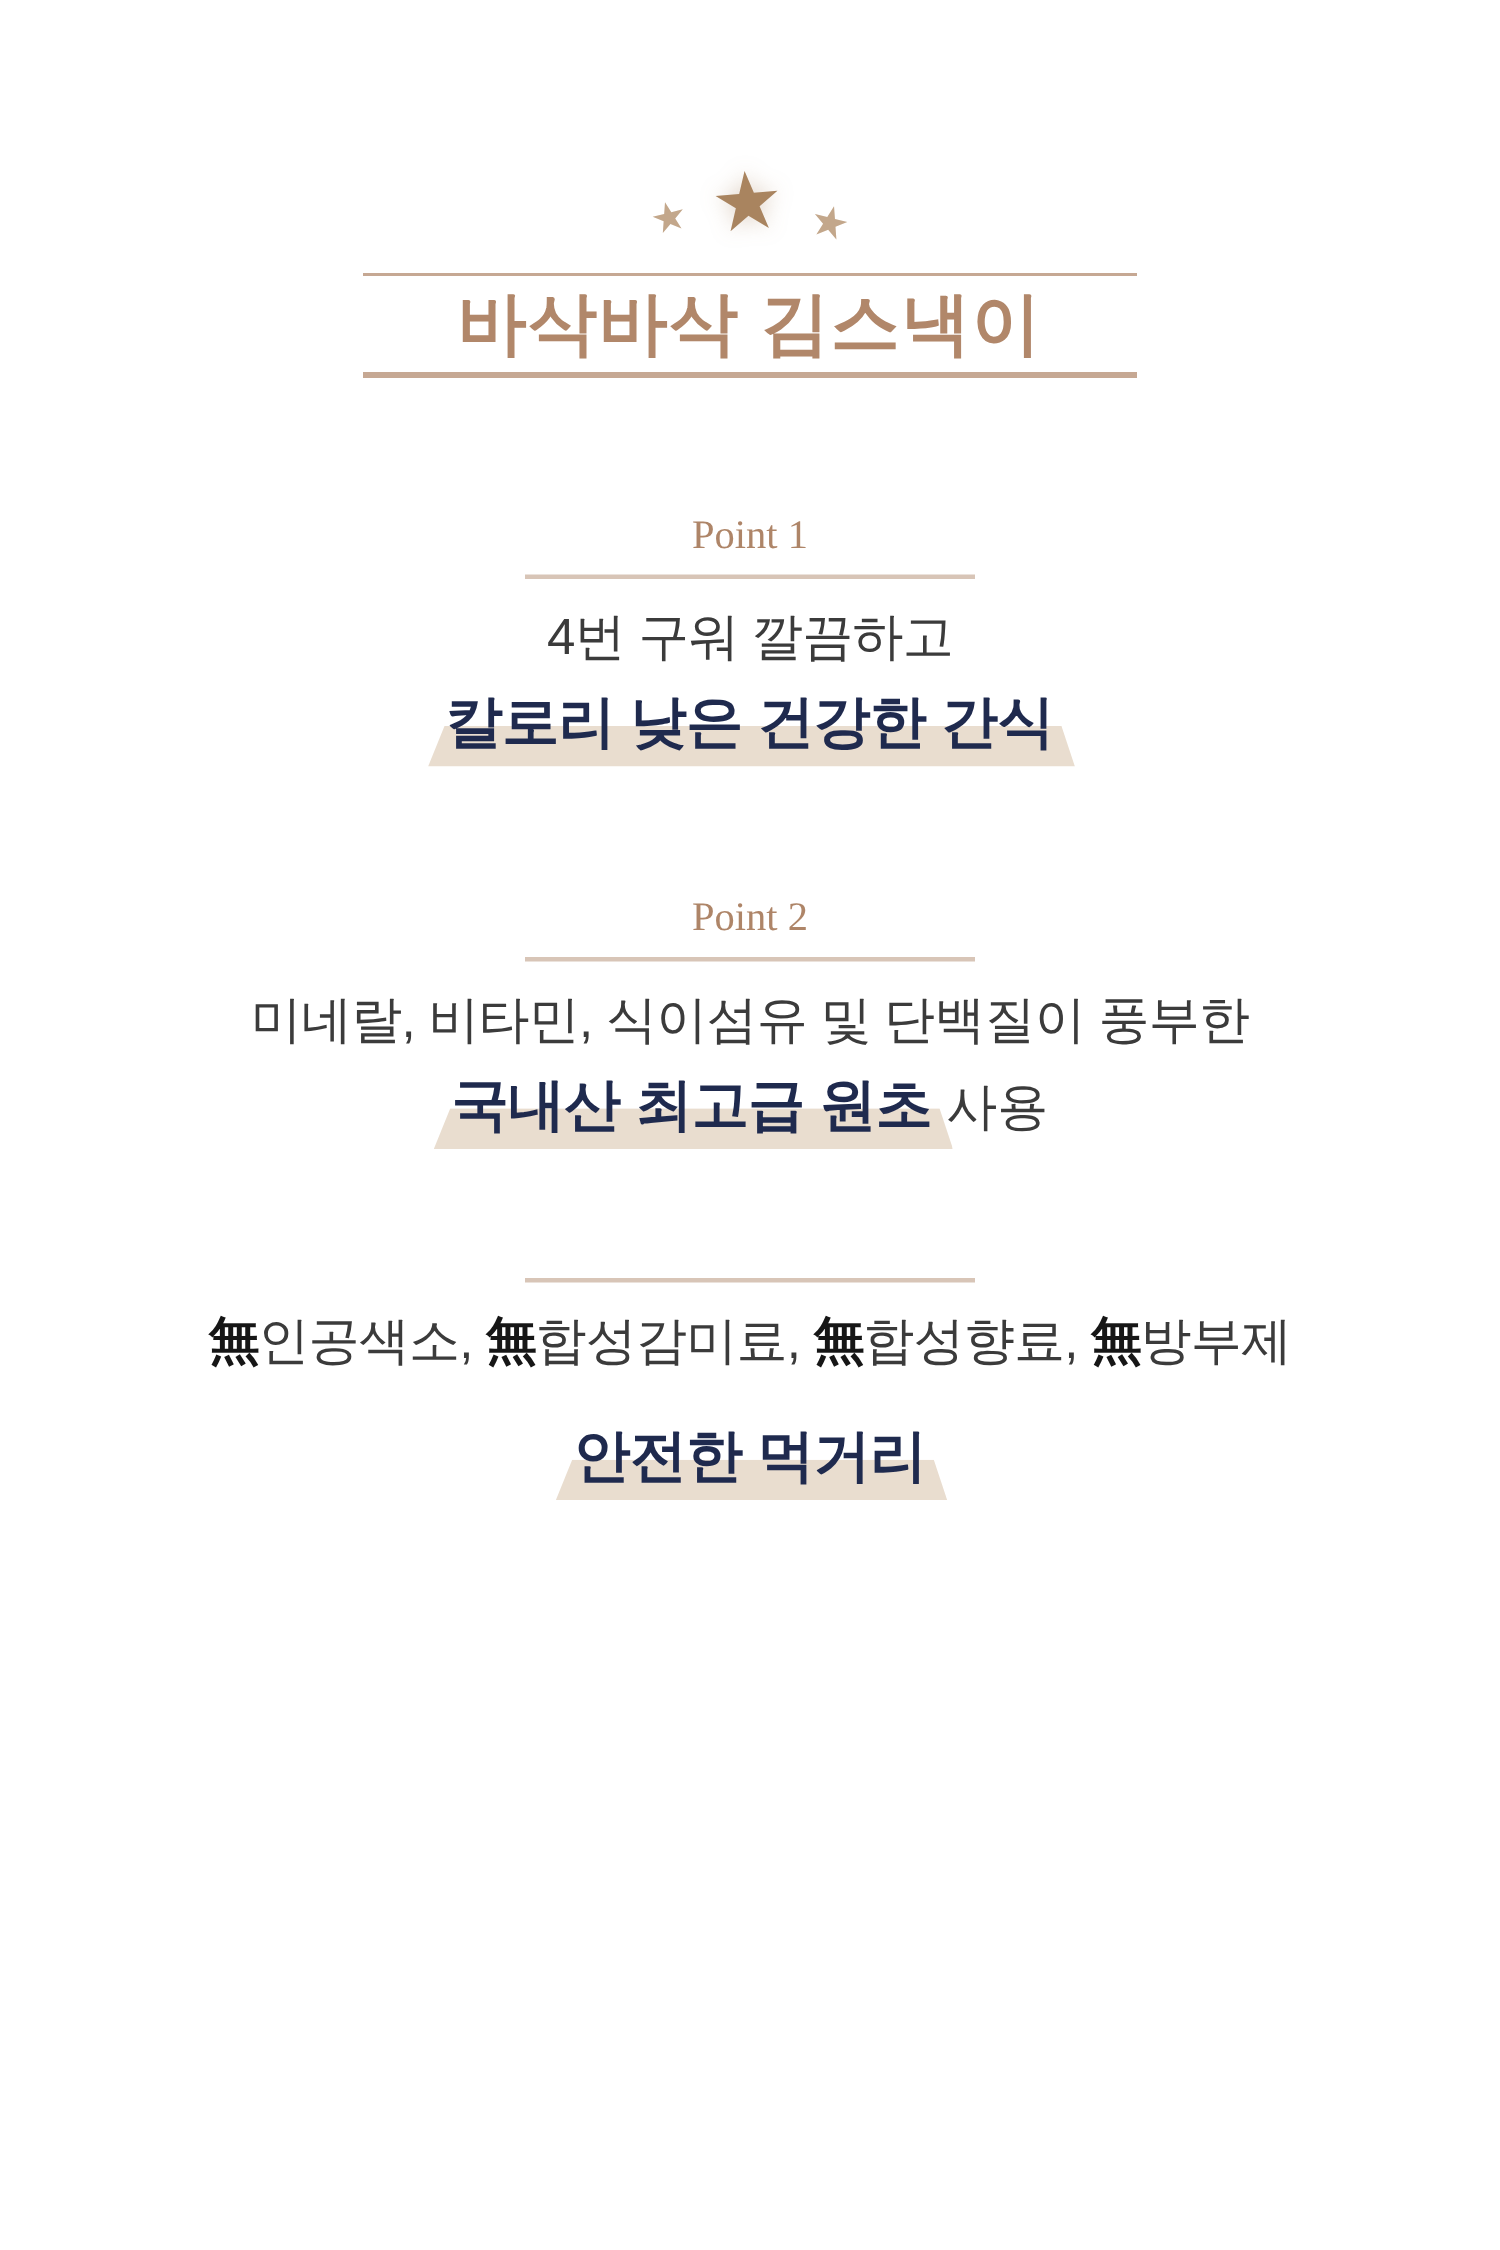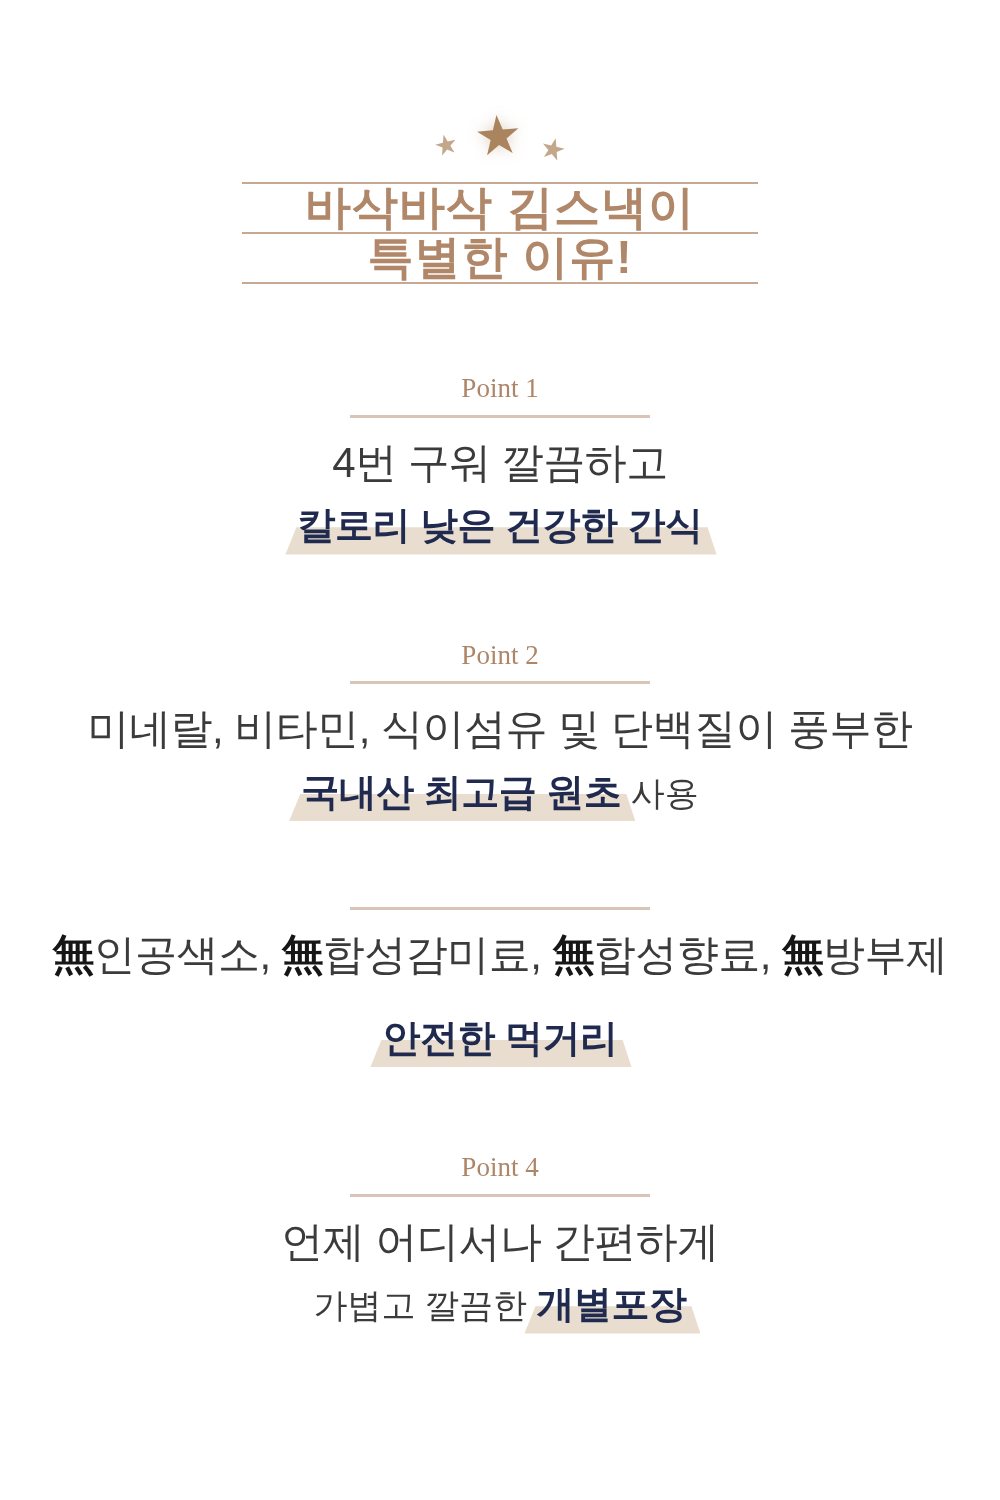--- a/index.html
+++ b/index.html
@@ -42,21 +42,21 @@
   }
 
   
   .title-block { margin-top: 12px; }
   .title-rule {
     width: 516px; height: 2px;
     margin: 0 auto;
     background: #c6a893;
   }
   .title-text {
-    height: 48px;
+    height: 64px;
     display: flex; align-items: center; justify-content: center;
     font-size: 46px;
     font-weight: 800;
     letter-spacing: 1px;
     color: #b1876a;
   }
 
   
   .point-section { margin-top: 90px; }
   .point-label {
@@ -66,21 +66,21 @@
     color: #ae8568;
     line-height: 1.1;
   }
   .point-rule {
     width: 300px; height: 3px;
     margin: 11px auto 0;
     background: #d8c5b7;
   }
   .body-line {
     margin-top: 15px;
-    font-size: 42px;
+    font-size: 34px;
     line-height: 1.44;
     color: #3b3b3b;
     letter-spacing: -0.5px;
   }
   .body-line + .body-line { margin-top: 6px; text-align: right; }
   .mu-strong {
     font-weight: 900;
     color: #161616;
     letter-spacing: -1px;
   }
@@ -116,21 +116,20 @@
   <div class="stars-row">
     <span class="star star-small-left">★</span>
     <span class="star star-big">★</span>
     <span class="star star-small-right">★</span>
   </div>
 
   <div class="title-block">
     <div class="title-rule"></div>
     <div class="title-text">바삭바삭 김스낵이</div>
     <div class="title-rule"></div>
-    <div class="title-text">특별한 이유!</div>
     <div class="title-rule"></div>
   </div>
 
   <section class="point-section">
     <div class="point-label">Point 1</div>
     <div class="point-rule"></div>
     <p class="body-line">4번 구워 깔끔하고</p>
     <p class="hl-line">
       <span class="hl">칼로리 낮은 건강한 간식</span>
     </p>
@@ -146,22 +145,14 @@
   </section>
 
   <section class="point-section">
     <div class="point-rule"></div>
     <p class="body-line"><span class="mu-strong">無</span><span>인공색소, </span><span class="mu-strong">無</span><span>합성감미료, </span><span class="mu-strong">無</span><span>합성향료, </span><span class="mu-strong">無</span><span>방부제</span></p>
     <p class="hl-line hl-line-spaced">
       <span class="hl">안전한 먹거리</span>
     </p>
   </section>
 
-  <section class="point-section">
-    <div class="point-label">Point 4</div>
-    <div class="point-rule"></div>
-    <p class="body-line">언제 어디서나 간편하게</p>
-    <p class="hl-line">
-      <span class="plain-inline">가볍고 깔끔한 </span><span class="hl">개별포장</span>
-    </p>
-  </section>
 
 </div>
 
 </body></html>

